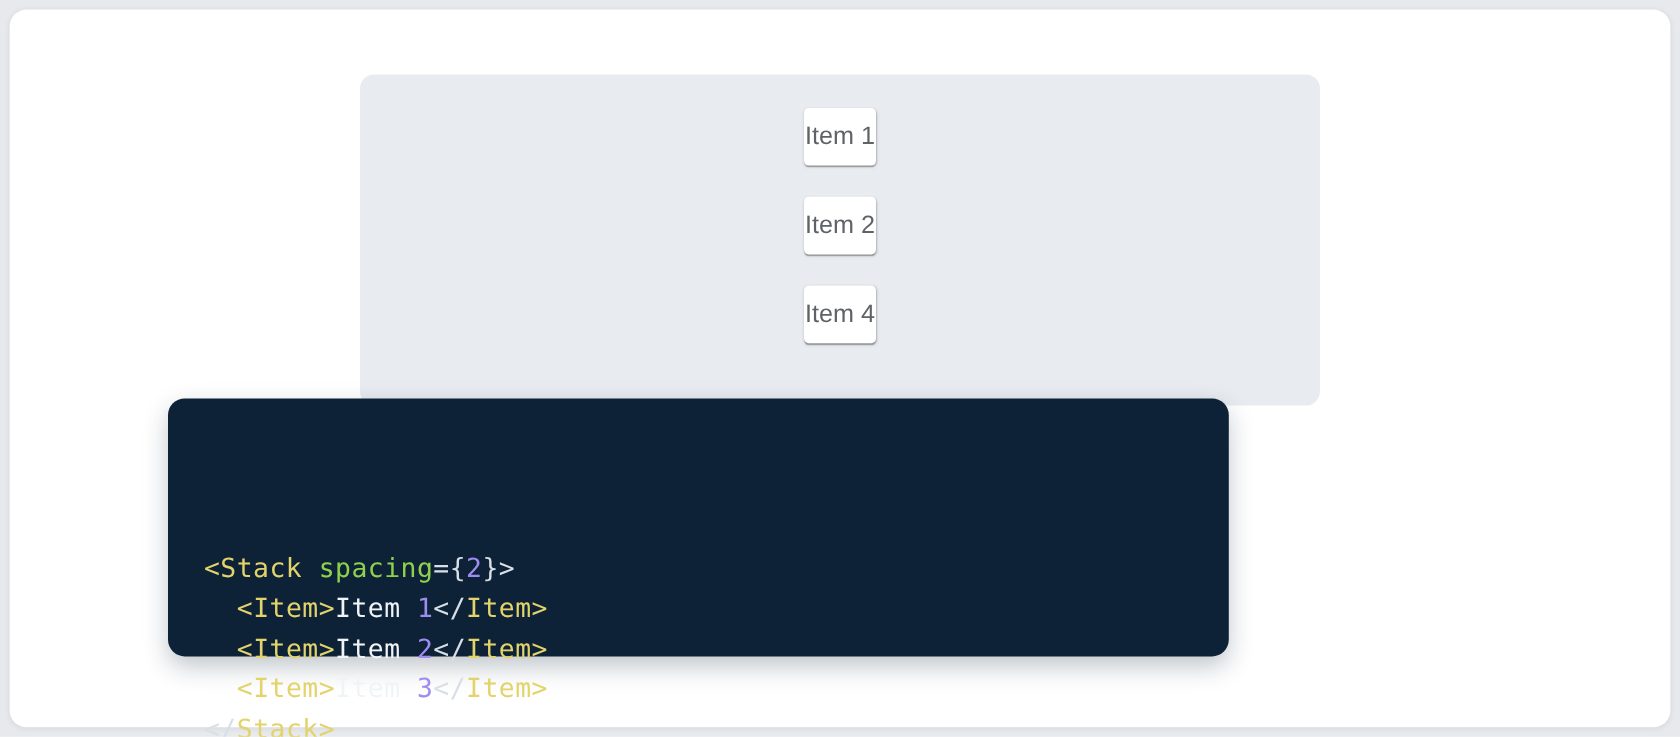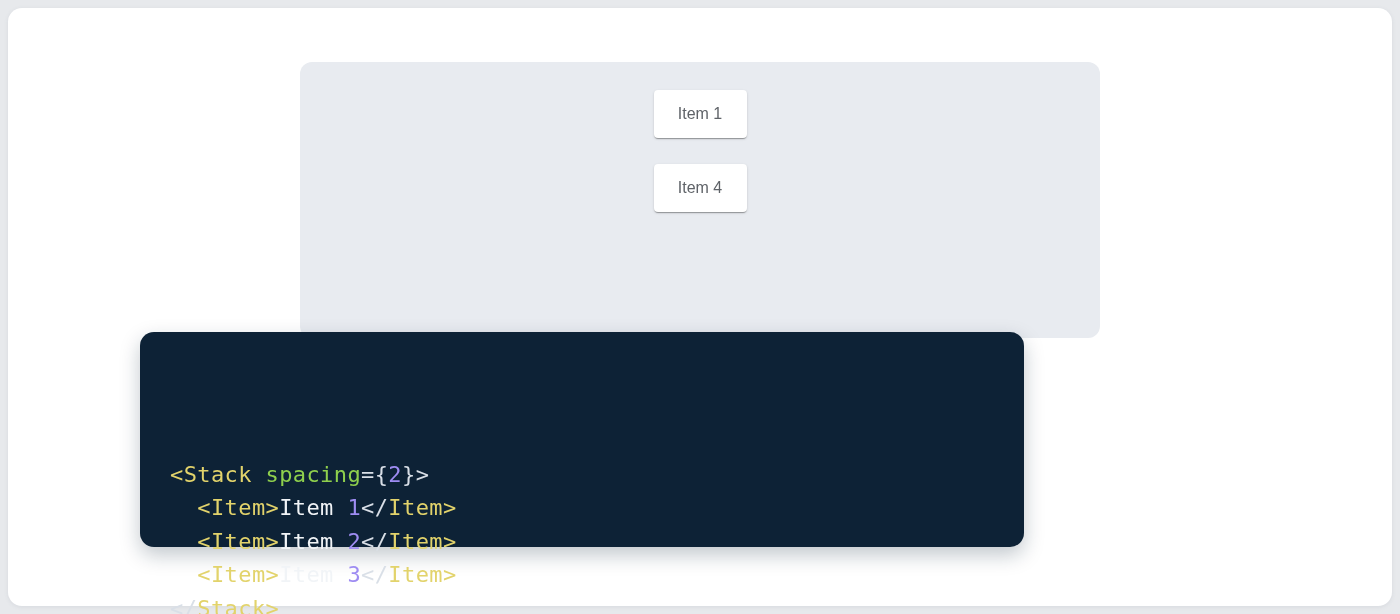--- a/index.html
+++ b/index.html
@@ -25,30 +25,30 @@
     width: 800px; height: 276px;
     background: var(--panel-bg, #e8ebf0);
     border-radius: 12px;
     display: flex;
     flex-direction: column;
     align-items: center;
     padding-top: 28px;
     gap: 26px;
   }
   .stack-item {
-    width: 93px; height: 48px;
+    width: 60px; height: 48px;
     background: #ffffff;
     border-radius: 4px;
     box-shadow: 0px 2px 1px -1px rgba(0,0,0,0.2),
                 0px 1px 1px 0px rgba(0,0,0,0.14),
                 0px 1px 3px 0px rgba(0,0,0,0.12);
     display: flex;
     align-items: center;
     justify-content: center;
-    font-size: 16px;
+    font-size: 21px;
     color: var(--item-text, #5f6368);
   }
   .code-block {
     position: absolute;
     left: 140px; top: 332px;
     width: 884px; height: 215px;
     background: var(--code-bg, #0d2236);
     border-radius: 14px;
     padding: 25px 30px;
     box-shadow: 0 8px 20px rgba(13, 34, 54, 0.25);
@@ -72,20 +72,23 @@
 <div class="content-card"></div>
 
 <div class="stage">
 
   <div class="demo-panel">
 
   <div class="stack-item">
         <span>Item 1</span>
       </div>
       <div class="stack-item">
+        <span>Item 2</span>
+      </div>
+      <div class="stack-item">
         <span>Item 4</span>
       </div>
     </div>
 
   <div class="code-block">
     <div class="code-content">
       
     <div class="code-line"><span class="c-tag">&lt;Stack </span><span class="c-attr">spacing</span><span class="c-punct">={</span><span class="c-num">2</span><span class="c-punct">}&gt;</span></div><div class="code-line"><span class="c-plain">  </span><span class="c-tag">&lt;Item&gt;</span><span class="c-plain">Item </span><span class="c-num">1</span><span class="c-punct">&lt;/</span><span class="c-tag">Item&gt;</span></div><div class="code-line"><span class="c-plain">  </span><span class="c-tag">&lt;Item&gt;</span><span class="c-plain">Item </span><span class="c-num">2</span><span class="c-punct">&lt;/</span><span class="c-tag">Item&gt;</span></div><div class="code-line"><span class="c-plain">  </span><span class="c-tag">&lt;Item&gt;</span><span class="c-plain">Item </span><span class="c-num">3</span><span class="c-punct">&lt;/</span><span class="c-tag">Item&gt;</span></div><div class="code-line"><span class="c-punct">&lt;/</span><span class="c-tag">Stack&gt;</span></div></div>
   </div>
 

